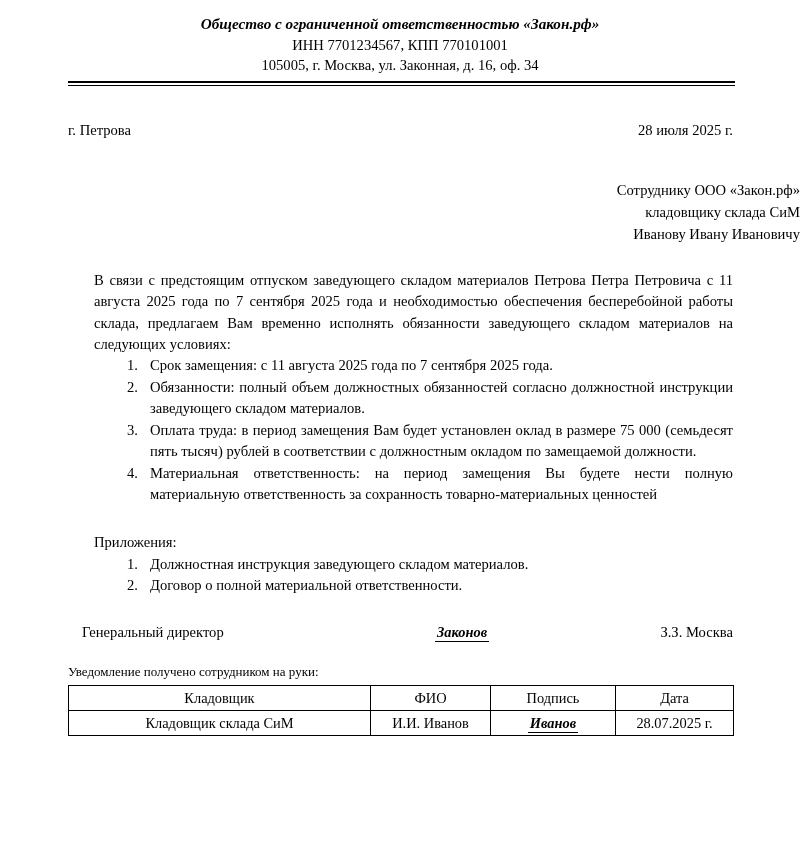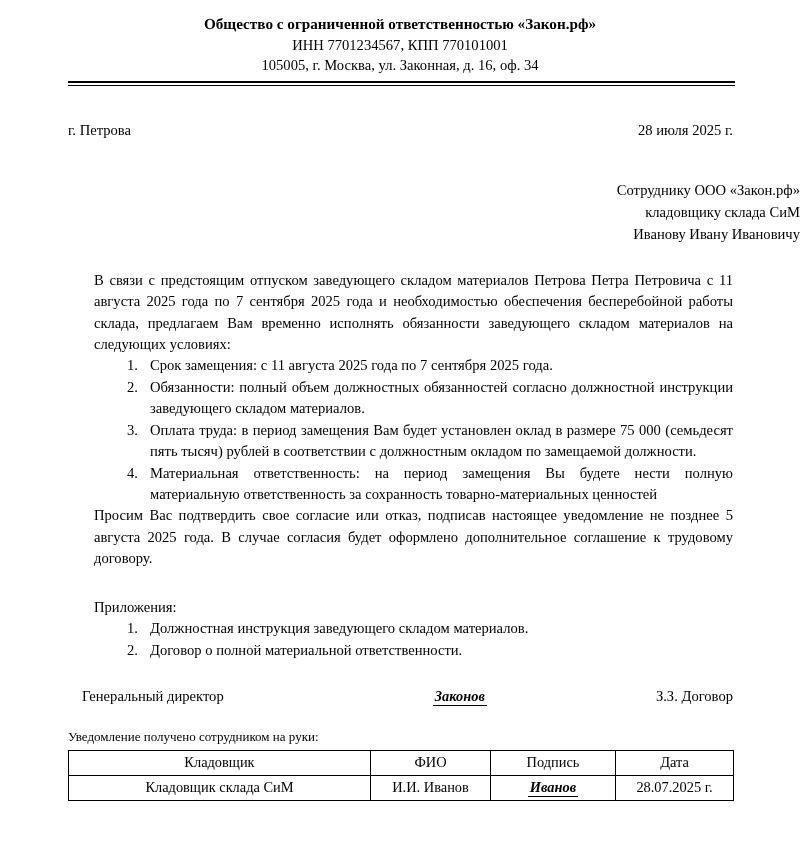--- a/index.html
+++ b/index.html
@@ -29,20 +29,21 @@
     padding-top: 13px;
     text-align: center;
   }
   .lh-line {
     line-height: 1.42;
     white-space: nowrap;
   }
   .lh-company {
     font-weight: bold;
     font-size: 15.2px;
+    font-style: italic;
   }
   .lh-sub {
     font-size: 14.6px;
   }
   .rule-wrap {
     padding: 5px 65px 0 68px;
   }
   .rule {
     border-top: 2.6px solid #000;
     border-bottom: 1px solid #000;
@@ -237,35 +238,34 @@
 
     <p class="para">В связи с предстоящим отпуском заведующего складом материалов Петрова Петра Петровича с 11 августа 2025 года по 7 сентября 2025 года и необходимостью обеспечения бесперебойной работы склада, предлагаем Вам временно исполнять обязанности заведующего складом материалов на следующих условиях:</p>
 
     <ol class="numlist">
       <li>Срок замещения: с 11 августа 2025 года по 7 сентября 2025 года.</li>
       <li>Обязанности: полный объем должностных обязанностей согласно должностной инструкции заведующего складом материалов.</li>
       <li>Оплата труда: в период замещения Вам будет установлен оклад в размере 75 000 (семьдесят пять тысяч) рублей в соответствии с должностным окладом по замещаемой должности.</li>
       <li>Материальная ответственность: на период замещения Вы будете нести полную материальную ответственность за сохранность товарно-материальных ценностей</li>
     </ol>
 
-    <p class="para tail">Просим Вас подтвердить свое согласие или отказ, подписав настоящее уведомление не позднее 5 августа 2025 года. В случае согласия будет оформлено дополнительное соглашение к трудовому договору.</p>
 
     <div class="attach-head">Приложения:</div>
     <ol class="attachlist">
       <li>Должностная инструкция заведующего складом материалов.</li>
       <li>Договор о полной материальной ответственности.</li>
     </ol>
   </div>
 
   <div class="signrow">
     <span class="sign-post">Генеральный директор</span>
     <span class="sign-mid">
       <span class="sign-mark">Законов</span>
     </span>
-    <span class="sign-name">З.З. Договор</span>
+    <span class="sign-name">З.З. Москва</span>
   </div>
 
   <div class="ack-label">Уведомление получено сотрудником на руки:</div>
 
   <div class="tbl-wrap">
     <table class="ack">
       <colgroup>
           <col class="c1">
           <col class="c2">
           <col class="c3">

